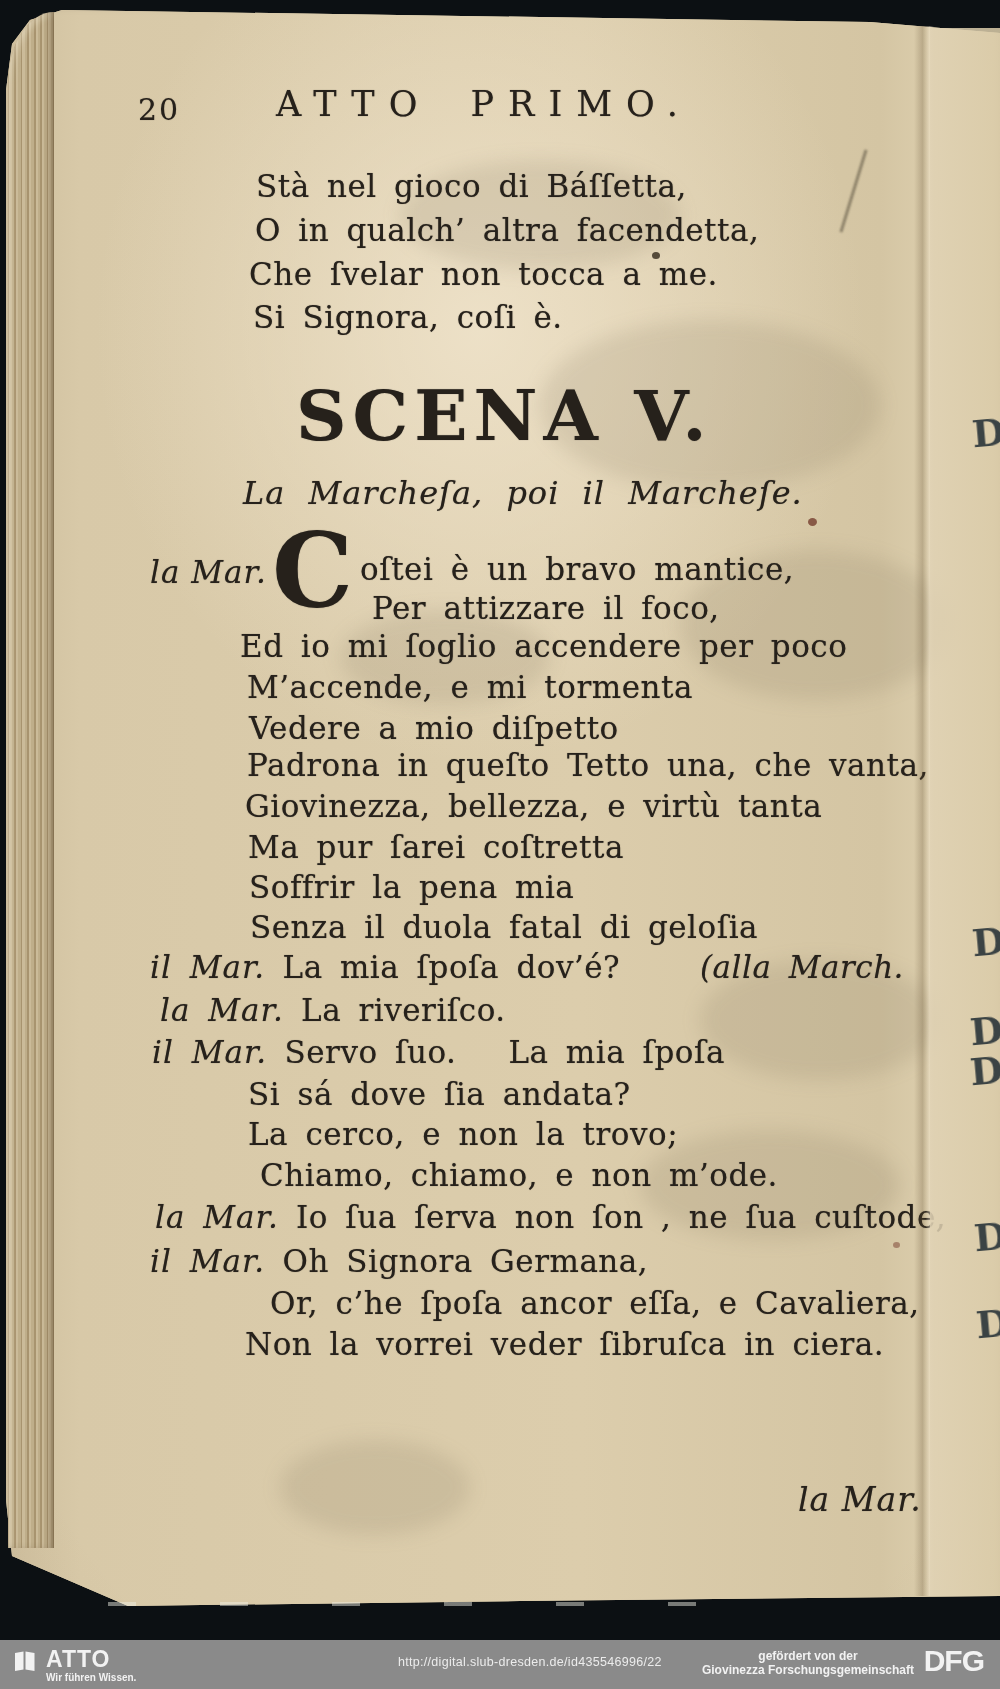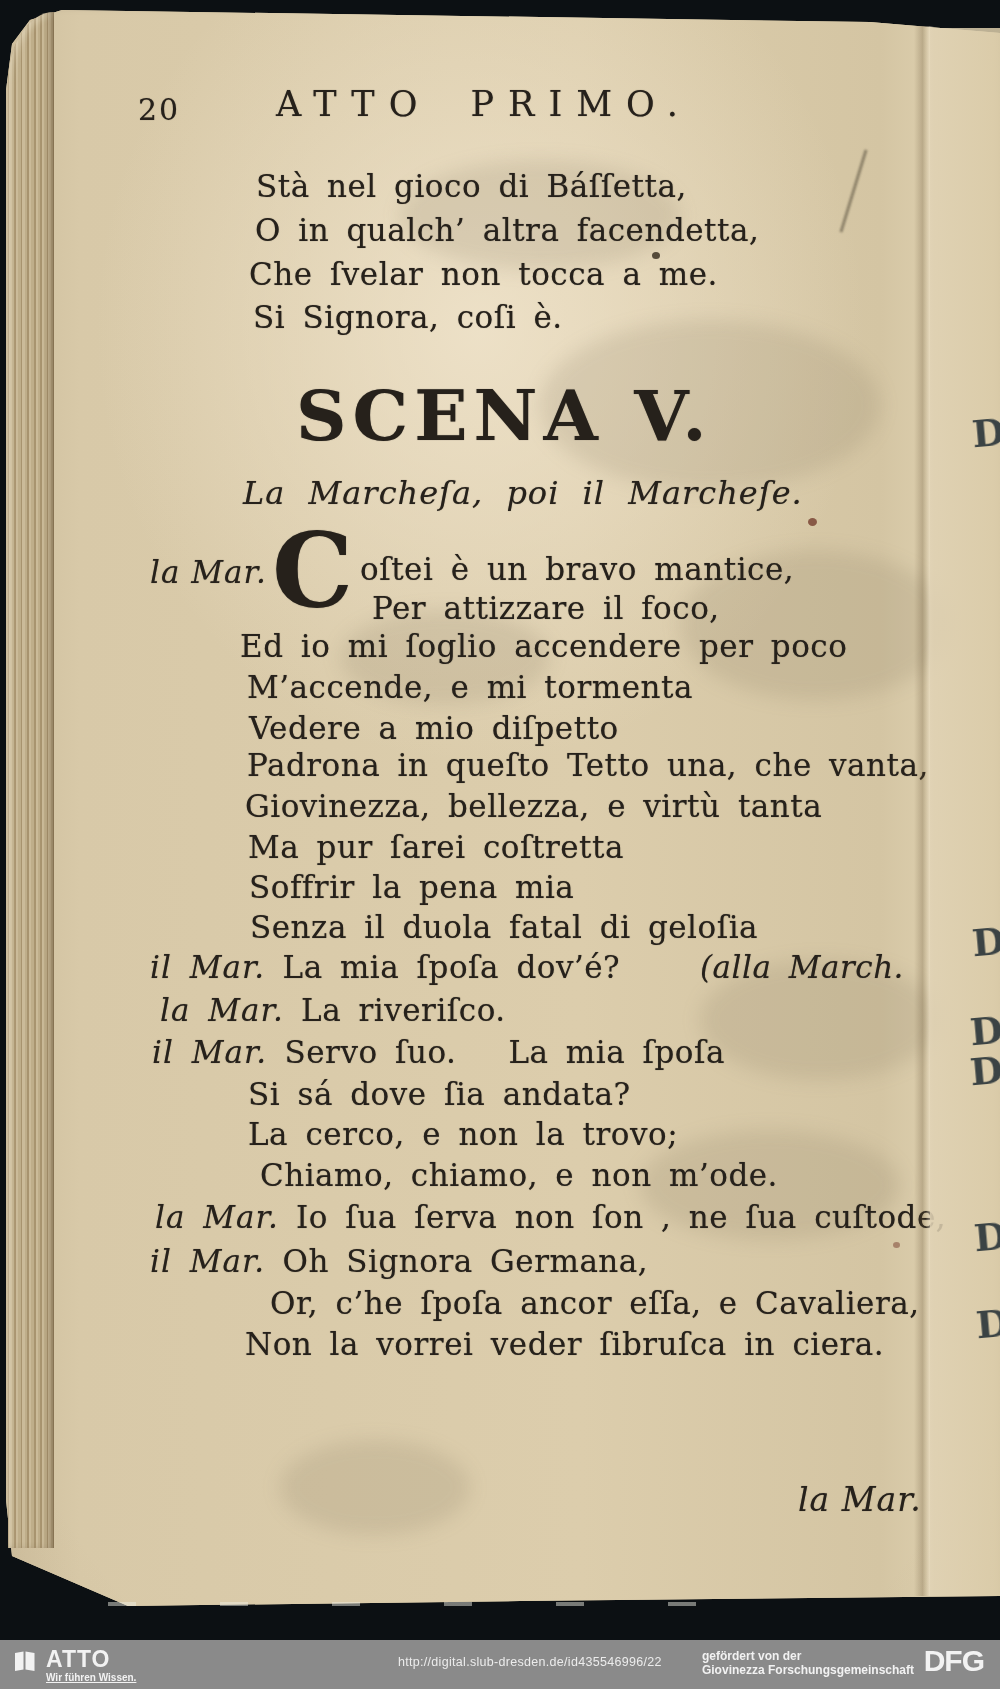--- a/index.html
+++ b/index.html
@@ -47,23 +47,23 @@
   .speaker-first{font-size:31px;font-style:italic;letter-spacing:1px;}
   .catchword{font-size:33px;font-style:italic;letter-spacing:1px;}
   .bleed-glyph{position:absolute;font-size:38px;font-weight:bold;color:#2e383c;
     transform:rotate(-5deg);filter:blur(.4px);opacity:.92;}
   
   .footer{position:absolute;left:0;bottom:0;width:1000px;height:49px;background:#8a8a8a;
           font-family:"Liberation Sans",sans-serif;color:#f2f2f2;}
   .slub{position:absolute;left:13px;top:7px;display:flex;gap:9px;}
   .slub-icon{width:24px;height:24px;margin-top:2px;}
   .slub-name{font-size:23px;font-weight:bold;letter-spacing:1px;line-height:24px;}
-  .slub-tag{font-size:10px;font-weight:bold;margin-top:1px;text-decoration:underline;}
+  .slub-tag{font-size:10px;font-weight:bold;margin-top:1px;}
   .url{position:absolute;left:398px;top:15px;font-size:12.5px;letter-spacing:.3px;color:#ececec;}
-  .funding{position:absolute;right:86px;top:9px;text-align:left;font-size:12px;font-weight:bold;line-height:14px;}
+  .funding{position:absolute;right:86px;top:9px;text-align:center;font-size:12px;font-weight:bold;line-height:14px;}
   .dfg{position:absolute;right:16px;top:4px;font-size:30px;font-weight:bold;letter-spacing:-1px;}
 </style>
 </head>
 <body>
 
 <div class="stage">
   <div class="photo">
     <div class="paper">
 
       <div class="smudge" style="left:400px;top:160px;width:280px;height:110px"></div>

